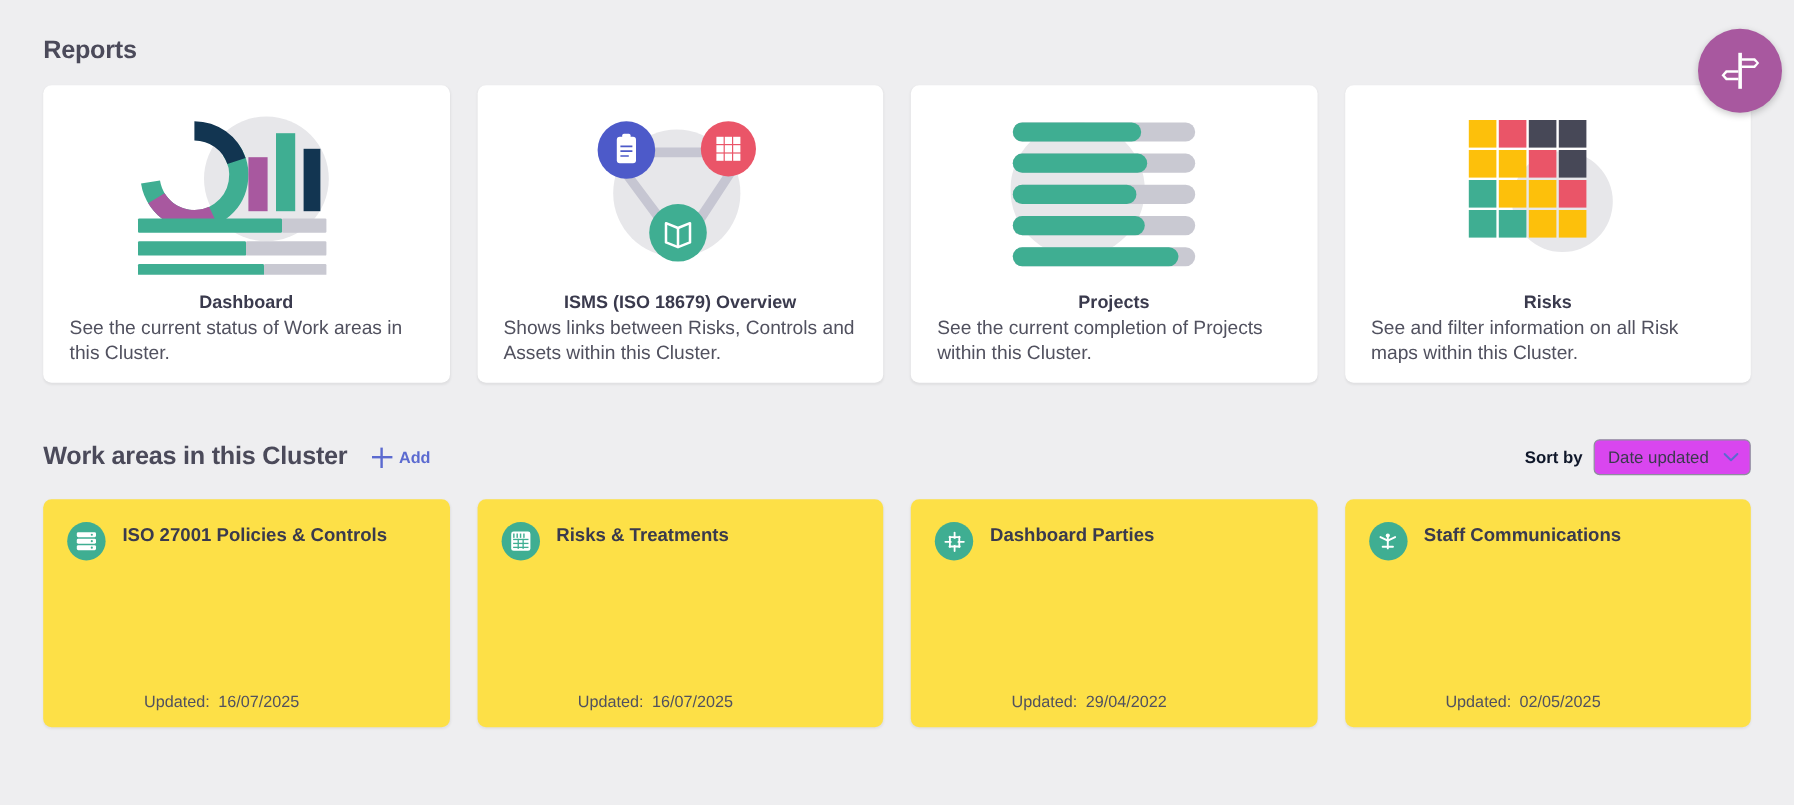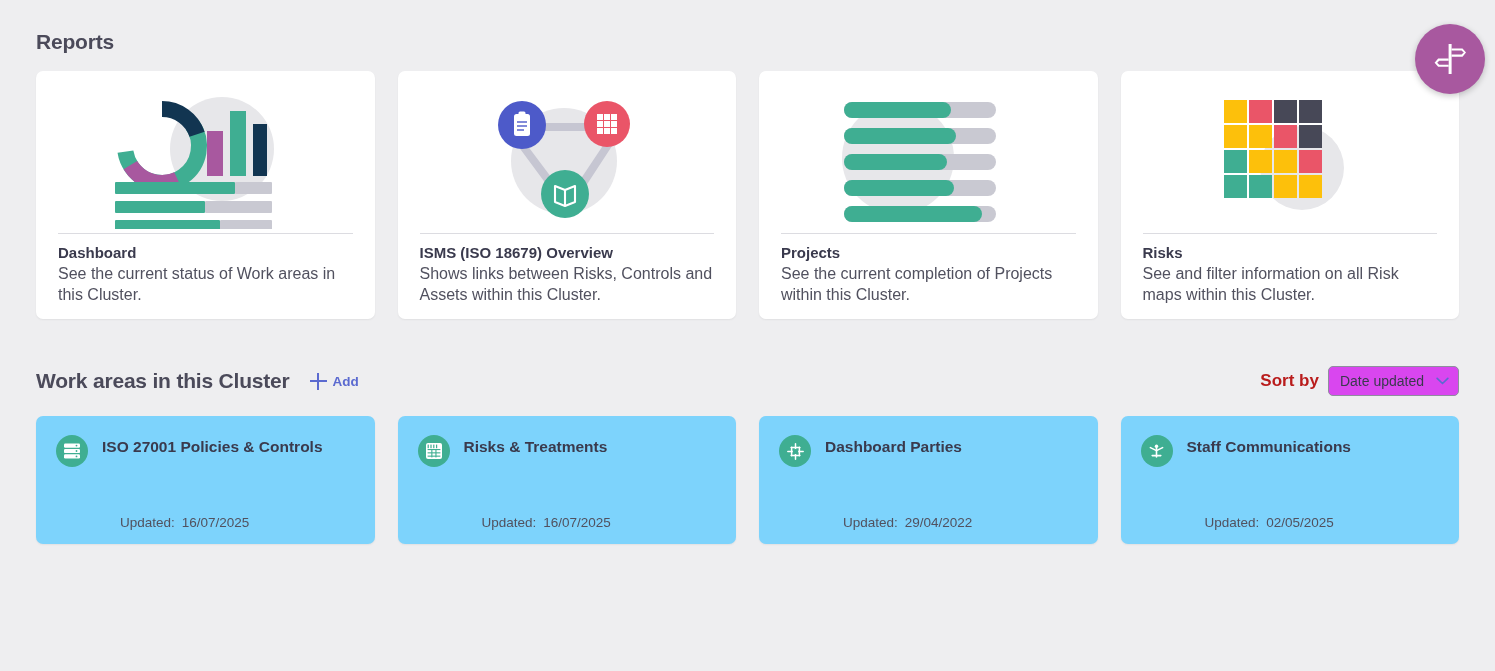--- a/index.html
+++ b/index.html
@@ -32,20 +32,21 @@
     margin-top: 17px;
   }
   .report-card {
     background: #ffffff;
     border-radius: 7px;
     height: 248px;
     padding: 16px 22px 14px 22px;
     display: flex; flex-direction: column;
     box-shadow: 0 1px 2px rgba(0,0,0,0.06);
     cursor: pointer;
+    align-items: center;
   }
   .report-art {
     height: 150px; display: flex; align-items: center; justify-content: center;
     position: relative;
   }
   .report-divider { border-top: 1px solid #dcdce1; margin: 2px 0 9px 0; }
   .report-title {
     font-size: 15px; font-weight: bold; color: #3a3a4d;
     line-height: 1.3; margin-bottom: 2px;
   }
@@ -64,37 +65,37 @@
   }
   .plus-icon { width: 17px; height: 17px; position: relative; }
   .plus-icon::before, .plus-icon::after {
     content: ""; position: absolute; background: #5b6ad0;
   }
   .plus-icon::before { left: 0; top: 7px; width: 17px; height: 2.4px; }
   .plus-icon::after { top: 0; left: 7.3px; height: 17px; width: 2.4px; }
   .add-label { font-size: 13.5px; font-weight: bold; color: #5b6ad0; }
 
   .sort-wrap { margin-left: auto; display: flex; align-items: center; gap: 9px; }
-  .sort-label { font-size: 17px; font-weight: bold; color: #b91c1c; }
+  .sort-label { font-size: 14px; font-weight: bold; color: #0f172a; }
   .sort-select {
     display: flex; align-items: center; justify-content: space-between;
     min-width: 131px; height: 30px;
     border: 1px solid #8e8e9e; border-radius: 5px;
     background: #d946ef; padding: 0 9px 0 11px;
     font-size: 14px; color: #3a3a4d; cursor: pointer; gap: 12px;
   }
   .chev { width: 13px; height: 8px; flex: none; }
 
   
   .wa-grid {
     display: grid; grid-template-columns: repeat(4, 1fr);
     gap: 23px; margin-top: 18px;
   }
   .wa-card {
-    background: #7dd3fc; border-radius: 7px; height: 128px;
+    background: #fde047; border-radius: 7px; height: 190px;
     padding: 18px 20px 14px 20px;
     display: flex; flex-direction: column;
     box-shadow: 0 1px 2px rgba(0,0,0,0.06);
     cursor: pointer;
   }
   .wa-top { display: flex; align-items: flex-start; gap: 14px; }
   .wa-icon {
     width: 32px; height: 32px; border-radius: 50%;
     background: #3fae92; flex: none;
     display: flex; align-items: center; justify-content: center;

